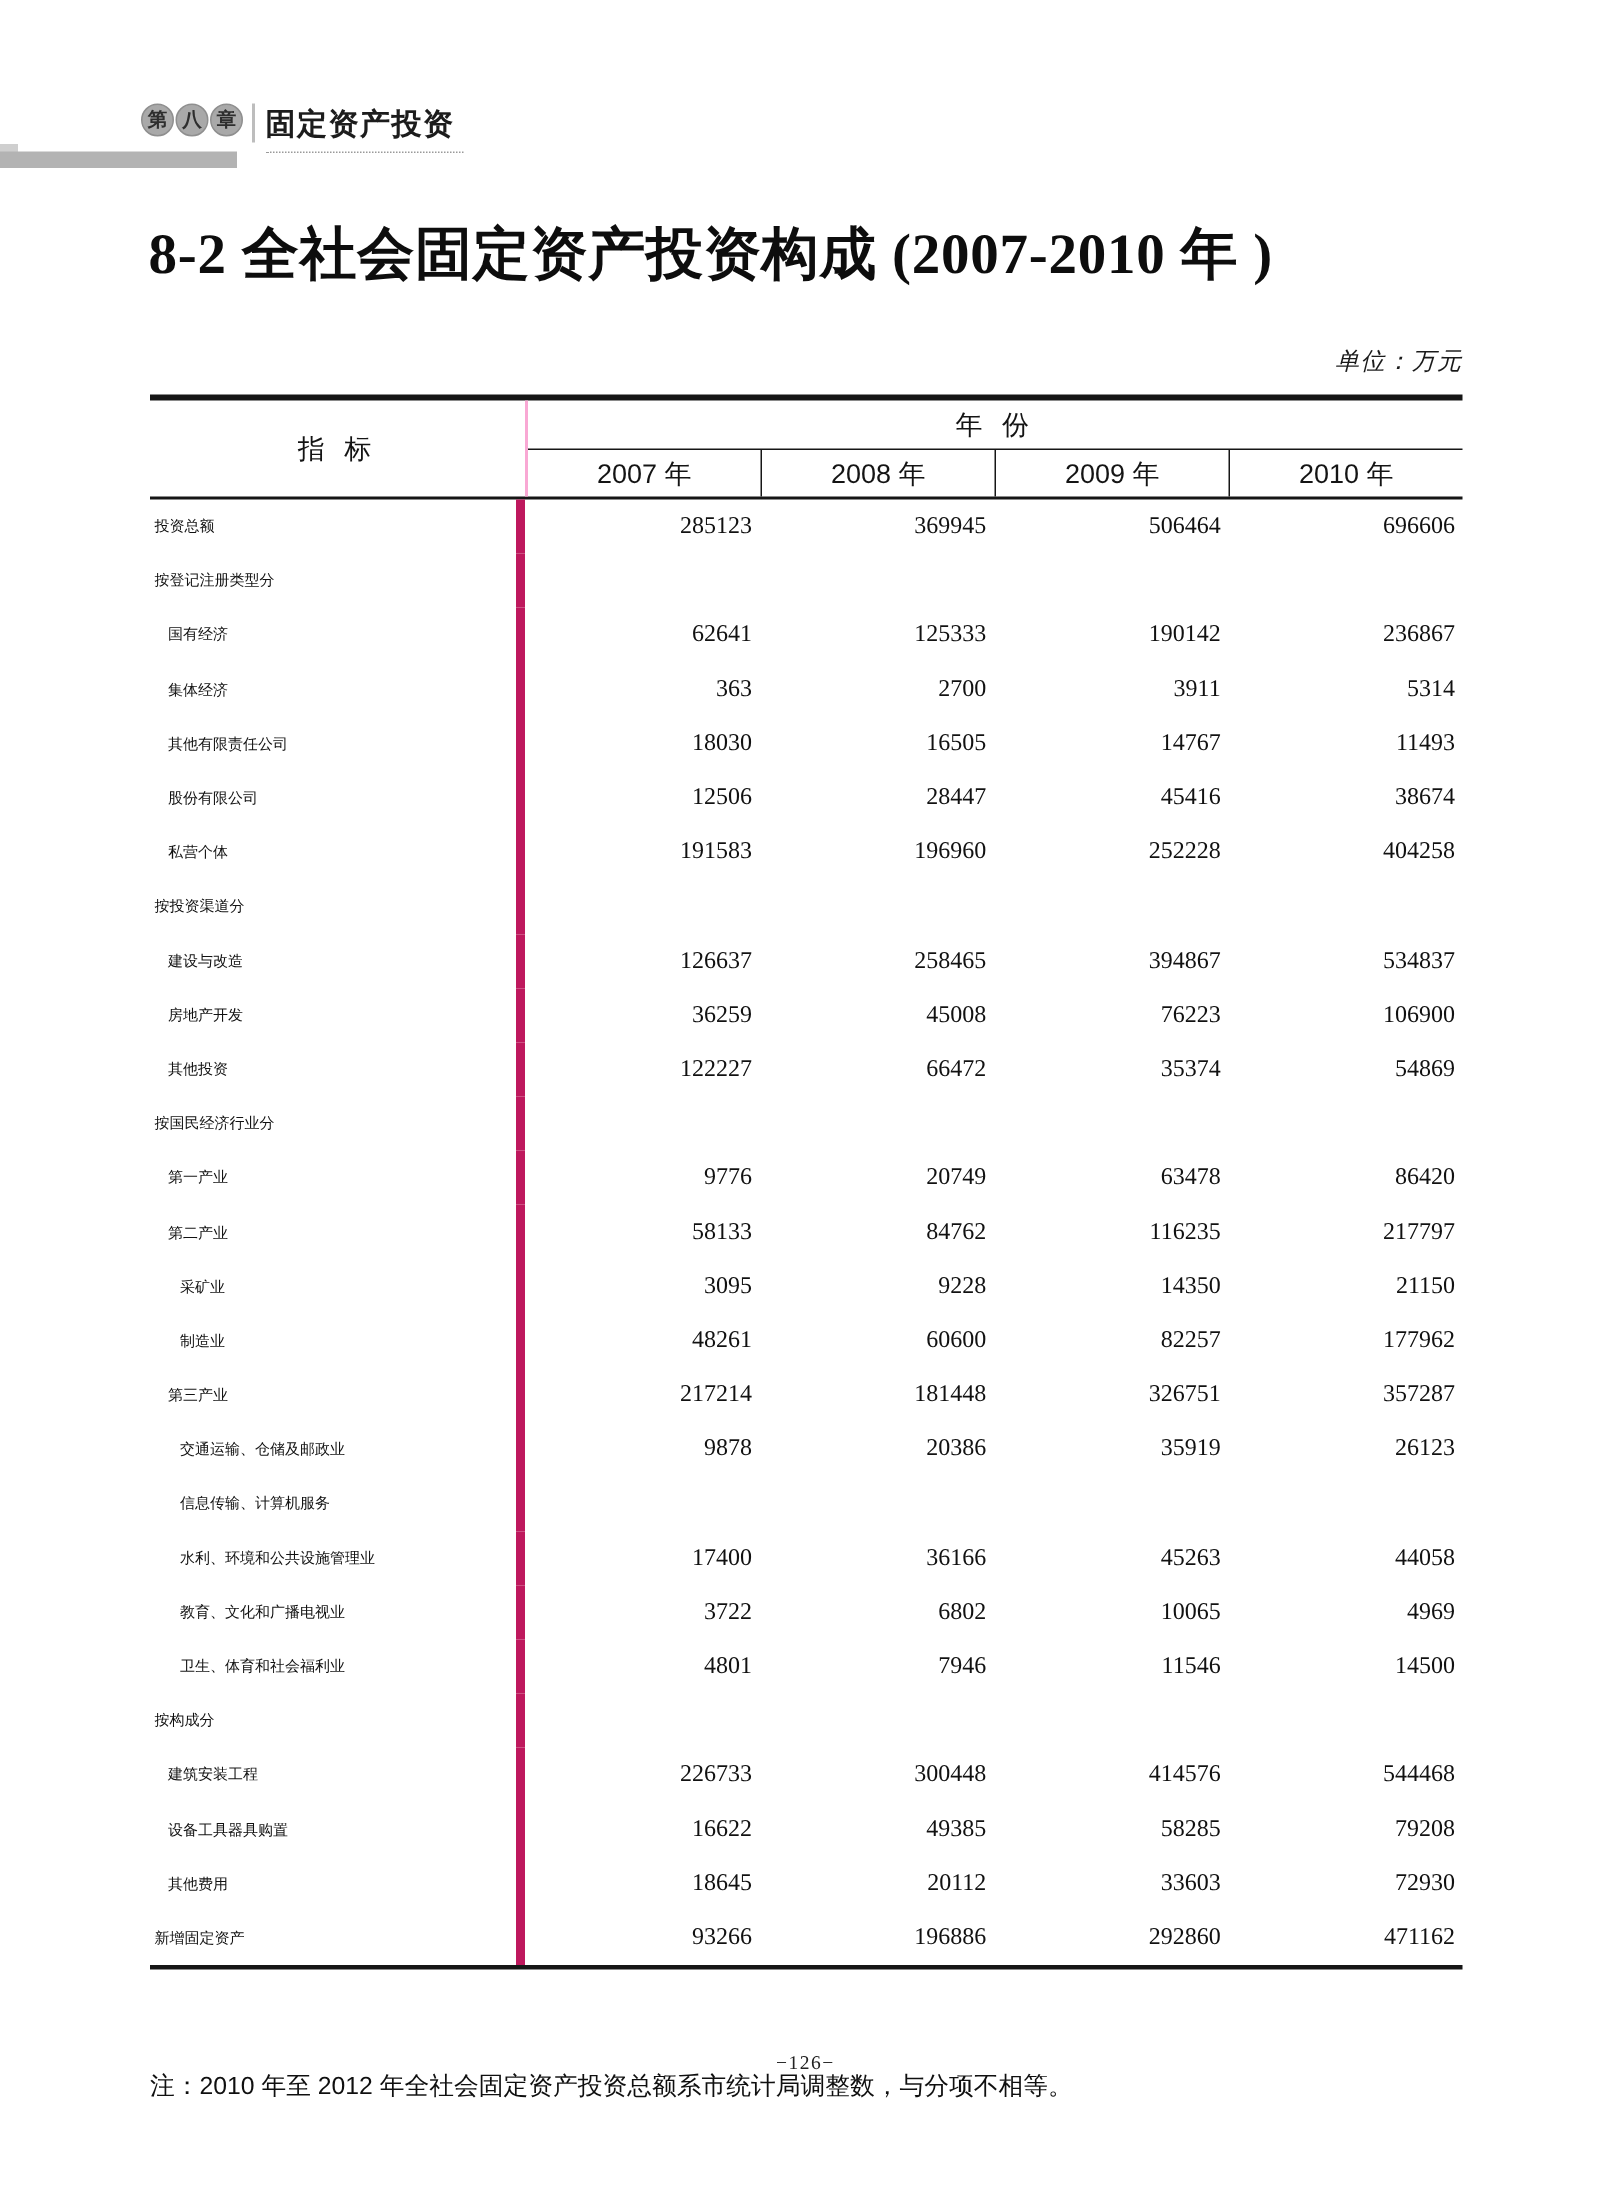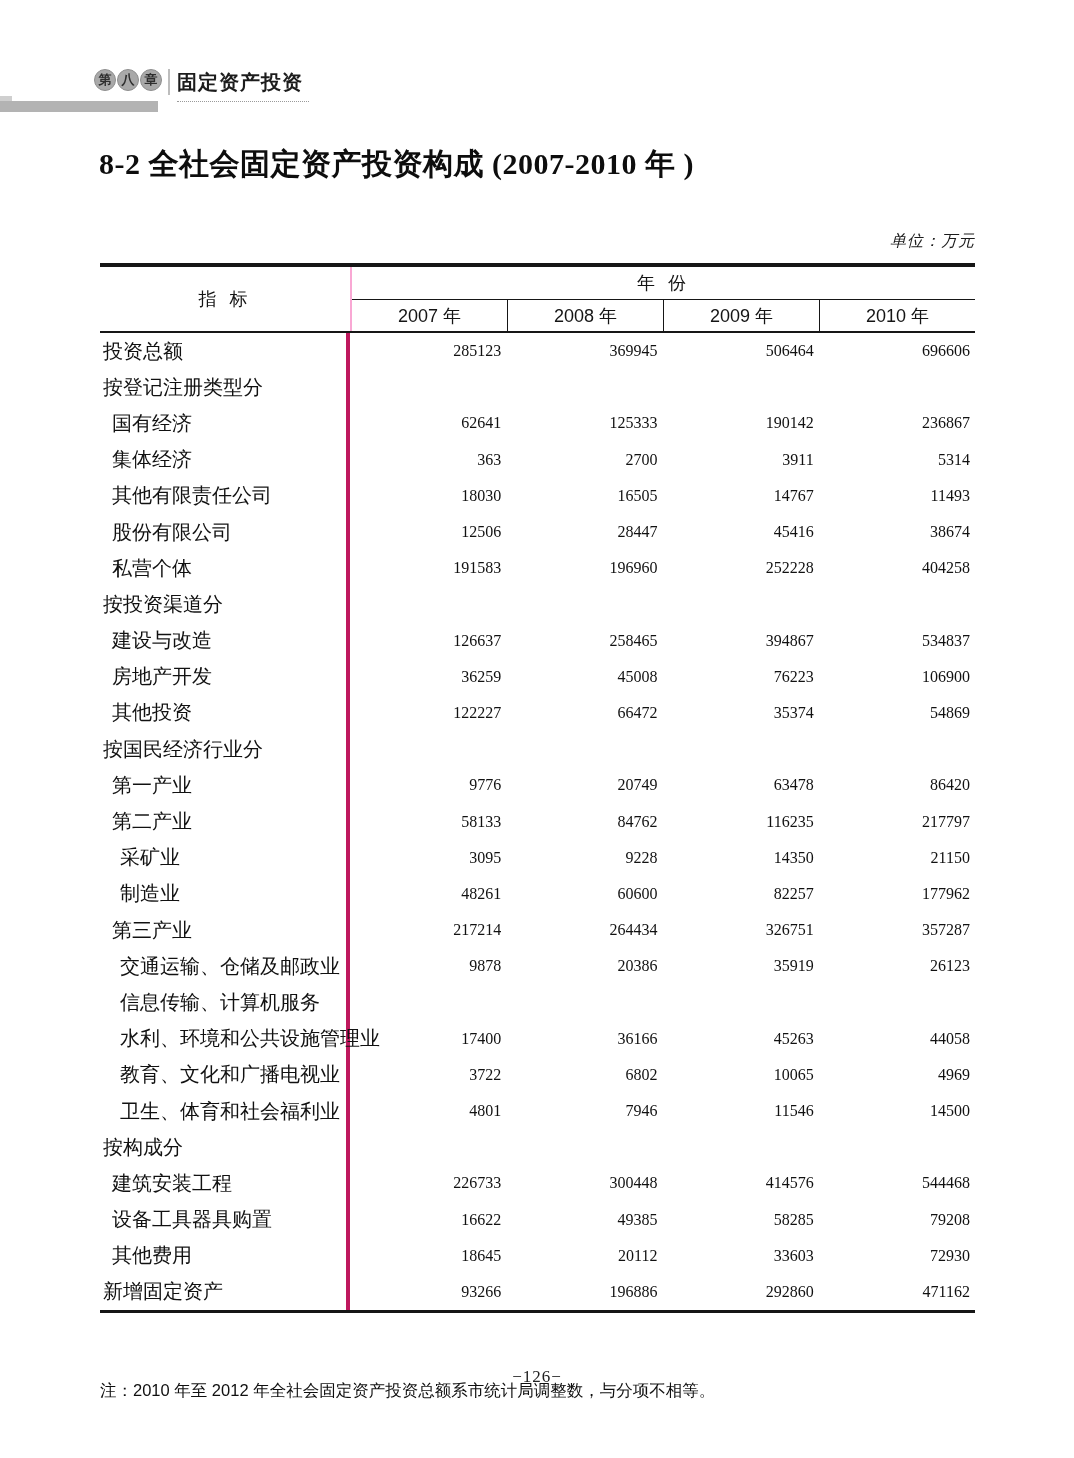--- a/index.html
+++ b/index.html
@@ -26,21 +26,21 @@
   .chapter-title{
     position:absolute;left:177px;top:69px;width:132px;
     padding-bottom:5px;border-bottom:1px dotted #9a9a9a;
     font-family:"Liberation Sans","DejaVu Sans",sans-serif;
     font-size:20px;font-weight:bold;letter-spacing:1px;color:#1c1c1c;
     white-space:nowrap;
   }
   
   .doc-title{
     position:absolute;left:99px;top:144px;
-    font-size:30px;font-weight:bold;letter-spacing:0.5px;color:#0d0d0d;
+    font-size:38px;font-weight:bold;letter-spacing:0.5px;color:#0d0d0d;
     white-space:nowrap;
   }
   .unit-note{
     position:absolute;right:99px;top:231px;
     font-size:16px;color:#1a1a1a;letter-spacing:1px;font-style:italic;
   }
   
   .tbl{
     position:absolute;left:100px;top:263px;width:875px;
     border-top:4px solid #161616;
@@ -52,37 +52,37 @@
   .th-left{width:250px;border-right:2px solid #f9a8d4;
     display:flex;align-items:center;justify-content:center;letter-spacing:4px;text-align:right;}
   .th-right{flex:1;display:flex;flex-direction:column;}
   .th-group{height:32px;display:flex;align-items:center;justify-content:center;
     border-bottom:1.5px solid #161616;letter-spacing:4px;}
   .th-years{height:31px;display:flex;}
   .th-year{flex:1;display:flex;align-items:center;justify-content:center;}
   .th-year + .th-year{border-left:1.5px solid #161616;}
   .tbody{}
   .t-row{display:flex;height:36.2px;}
-  .t-label{width:250px;border-right:4px solid #be185d;
-    display:flex;align-items:center;font-size:20px;color:#111;
+  .t-label{width:250px;border-right:6px solid #be185d;
+    display:flex;align-items:center;font-size:10px;color:#111;
     white-space:nowrap;box-sizing:border-box;}
   .t-cell{flex:1;display:flex;align-items:center;justify-content:flex-end;
     padding-right:5px;font-size:16px;color:#111;box-sizing:border-box;}
   .indent-0{padding-left:3px;}
   .indent-1{padding-left:12px;}
   .indent-2{padding-left:20px;}
   
   .footnote{
     position:absolute;left:100px;top:1380px;
     font-family:"Liberation Sans","DejaVu Sans",sans-serif;
     font-size:16.5px;color:#0f0f0f;white-space:nowrap;
   }
   .page-number{
     position:absolute;left:0;top:1367px;width:100%;
-    text-align:center;font-size:17px;color:#222;letter-spacing:1px;
+    text-align:center;font-size:13px;color:#222;letter-spacing:1px;
   }
 </style>
 </head>
 <body>
 
 <div class="page">
 
   <div class="gray-bar-light"></div>
   <div class="gray-bar"></div>
 
@@ -219,21 +219,21 @@
         <div class="t-row">
           <div class="t-label indent-2">制造业</div>
           <div class="t-cell">48261</div>
           <div class="t-cell">60600</div>
           <div class="t-cell">82257</div>
           <div class="t-cell">177962</div>
         </div>
         <div class="t-row">
           <div class="t-label indent-1">第三产业</div>
           <div class="t-cell">217214</div>
-          <div class="t-cell">264434</div>
+          <div class="t-cell">181448</div>
           <div class="t-cell">326751</div>
           <div class="t-cell">357287</div>
         </div>
         <div class="t-row">
           <div class="t-label indent-2">交通运输、仓储及邮政业</div>
           <div class="t-cell">9878</div>
           <div class="t-cell">20386</div>
           <div class="t-cell">35919</div>
           <div class="t-cell">26123</div>
         </div>

